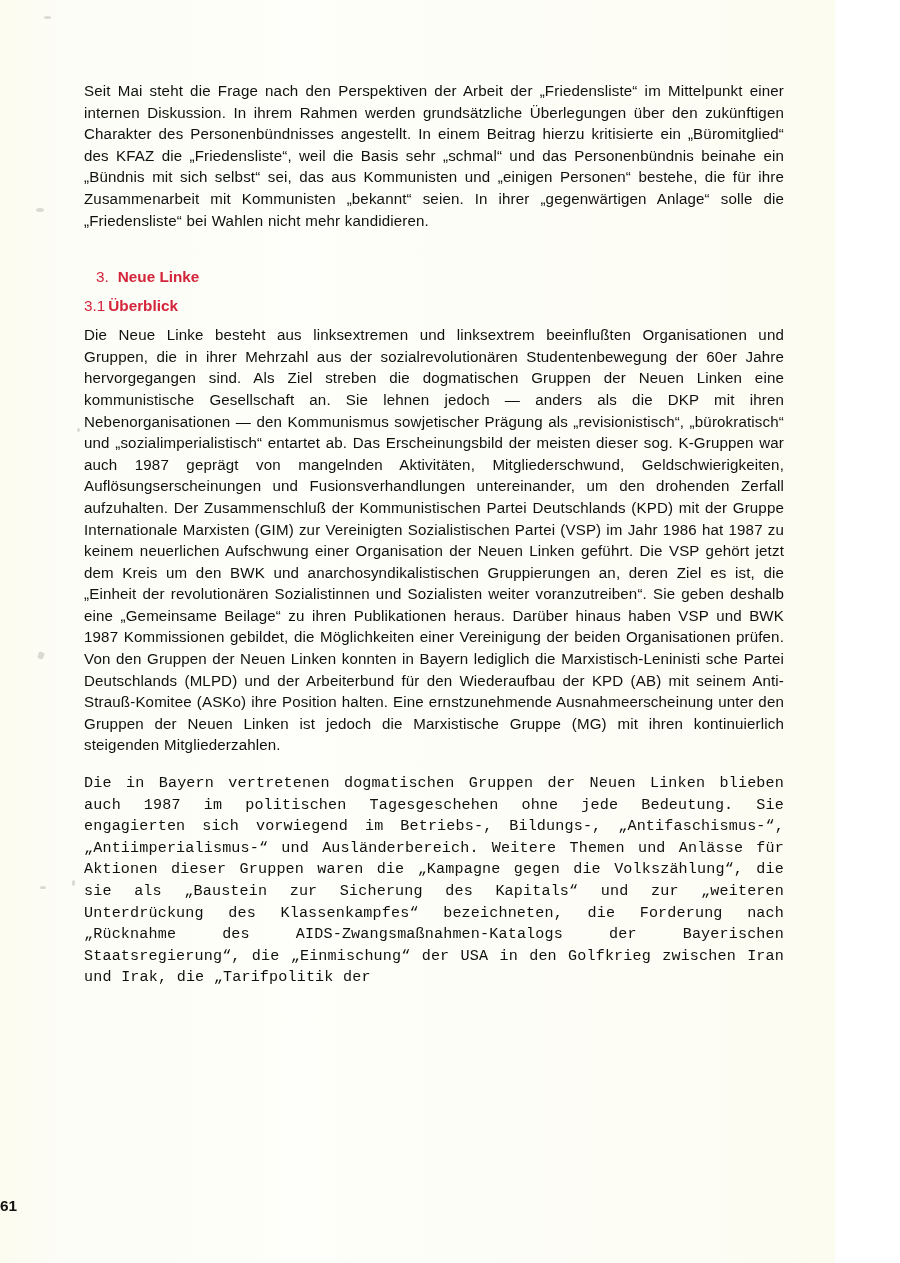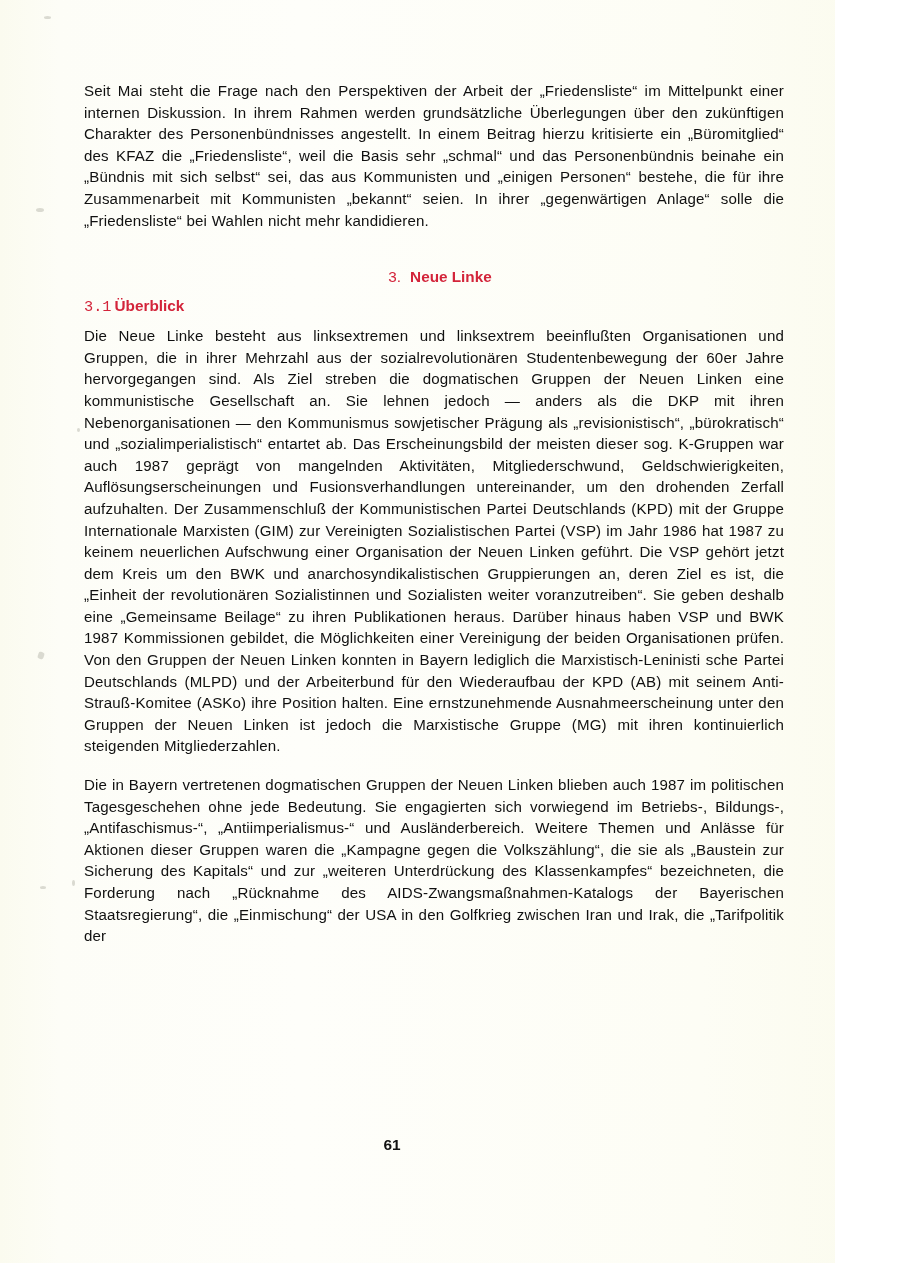--- a/index.html
+++ b/index.html
@@ -75,76 +75,75 @@
     letter-spacing: 0.01em;
     word-spacing: 0.02em;
   }
 
   p.body-text + p.body-text {
     margin-top: 15px;
   }
 
   .para-gap-large {
     margin-top: 17px !important;
+    font-family: Liberation Mono, monospace;
   }
 
   b, strong {
     font-weight: 400;
   }
 
   
   .heading-block {
     margin-top: 36px;
     margin-bottom: 0;
   }
 
   h2.heading-1 {
     margin: 0 0 9px 12px;
     font-size: 15.3px;
     line-height: 20px;
     color: #d3243a;
     font-weight: 400;
-    text-align: center;
   }
   h2.heading-1 .num {
     font-weight: 400;
     color: #d3243a;
   }
   h2.heading-1 .title {
     font-weight: 700;
     margin-left: 9px;
   }
 
   h3.heading-2 {
     margin: 0 0 8px 0;
     font-size: 15.3px;
     line-height: 20px;
     color: #d3243a;
     font-weight: 400;
   }
   h3.heading-2 .num {
     font-weight: 400;
-    font-family: Liberation Mono, monospace;
   }
   h3.heading-2 .title {
     font-weight: 700;
     margin-left: 3px;
   }
 
   .section-after {
     margin-top: 14px;
   }
 
   
   .page-number {
     position: absolute;
     left: 0;
-    top: 1136px;
+    top: 1197px;
     width: 784px;
-    text-align: center;
+    text-align: left;
     font-size: 15.4px;
     font-weight: 700;
     color: #111111;
     z-index: 2;
   }
 </style>
 </head>
 <body>
 
 <div class="page">

